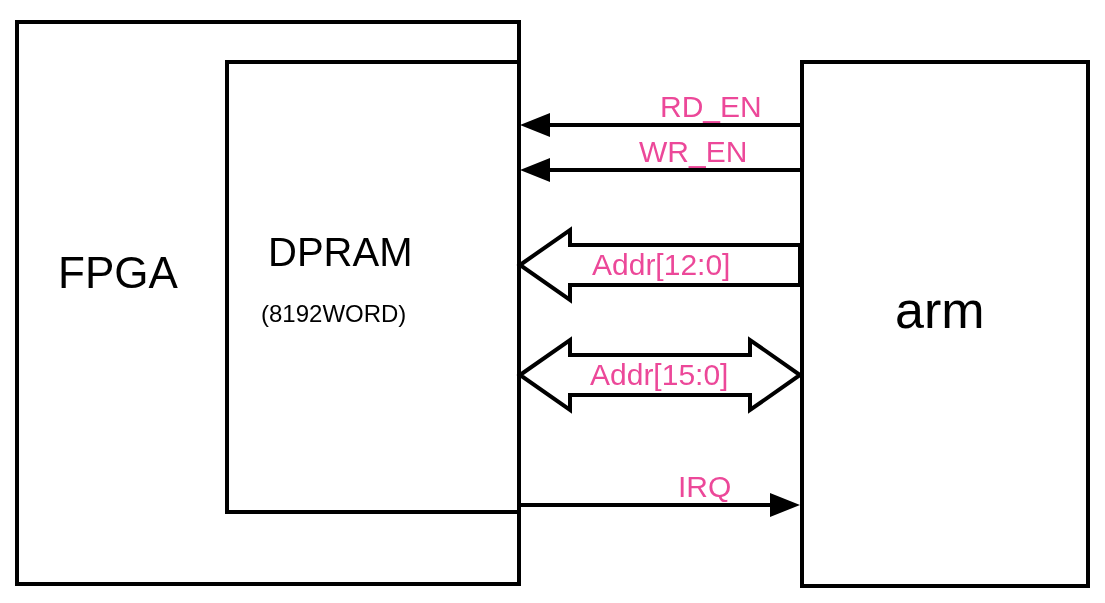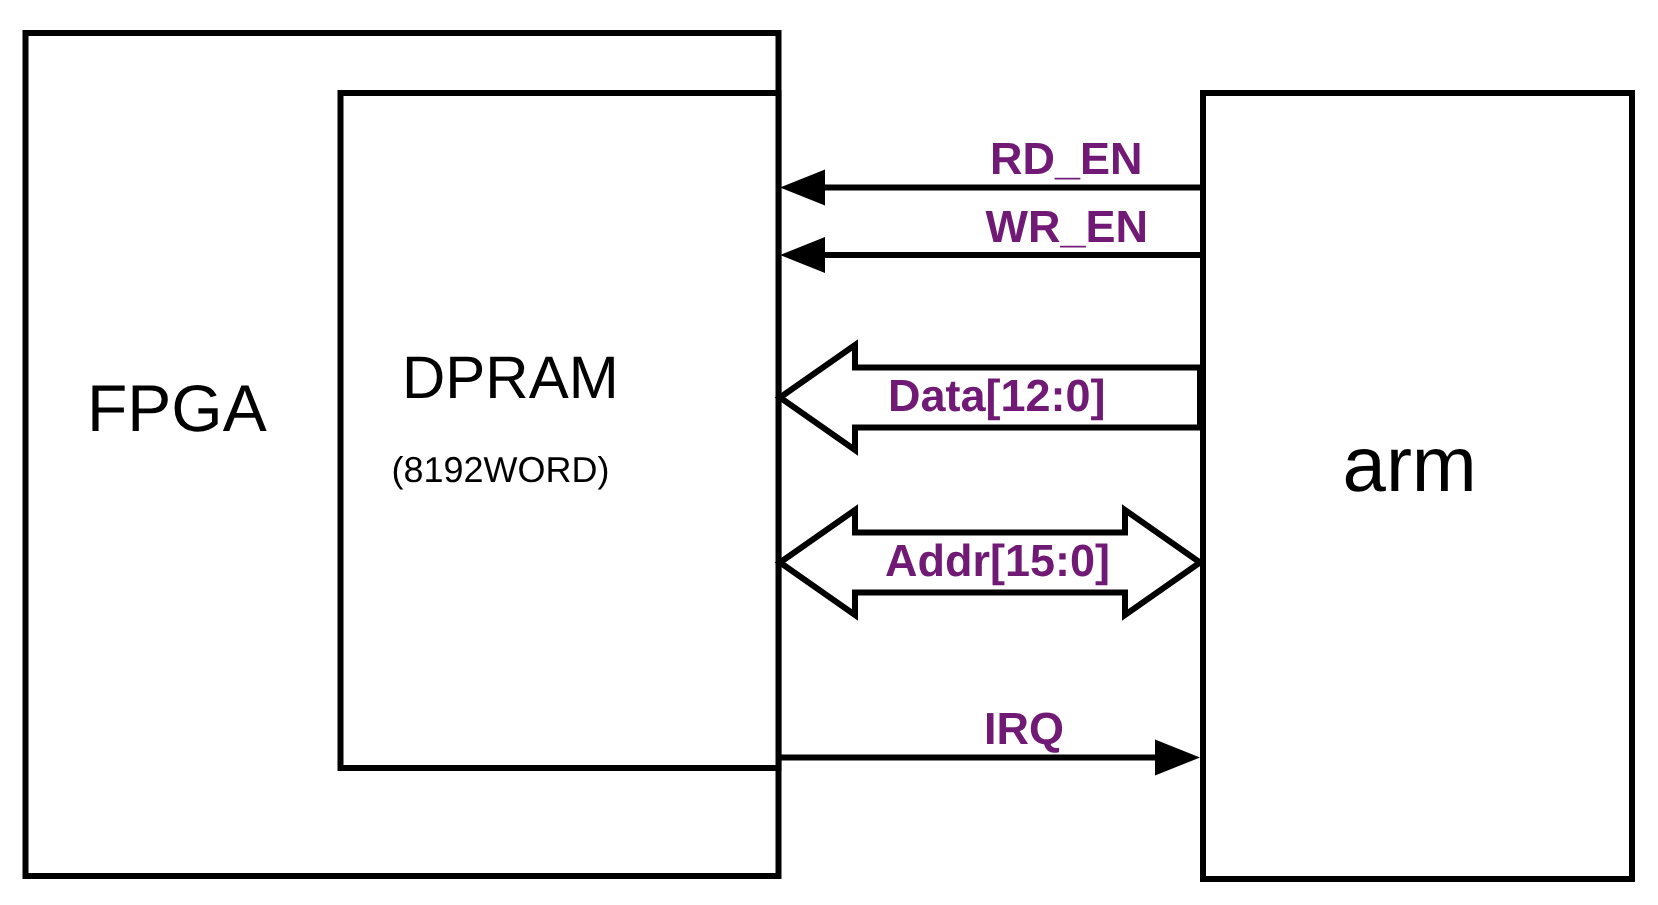--- a/index.html
+++ b/index.html
@@ -35,21 +35,21 @@
     }
     .label {
       position: absolute;
       color: black;
       white-space: nowrap;
     }
     .fpga-label { left: 58px; top: 248px; font-size: 44px; }
     .dpram-label { left: 268px; top: 230px; font-size: 40px; }
     .dpram-sub { left: 261px; top: 300px; font-size: 24px; }
     .arm-label { left: 895px; top: 280px; font-size: 52px; text-align: center; }
-    .signal-label { position: absolute; font-size: 30px; color: #701a75; white-space: nowrap; font-weight: bold; }
+    .signal-label { position: absolute; font-size: 30px; color: #ec4899; white-space: nowrap; }
     svg { position: absolute; overflow: visible; }
   </style>
 </head>
 <body>
 
 <div class="box fpga-box"></div>
 <div class="label fpga-label">FPGA</div>
 
 <div class="box dpram-box"></div>
 <div class="label dpram-label">DPRAM</div>
@@ -61,29 +61,29 @@
 <svg style="left:520px; top:110px;" width="280" height="30">
   <line x1="30" y1="15" x2="280" y2="15" stroke="black" stroke-width="4"></line>
   <polygon points="0,15 30,3 30,27" fill="black"></polygon>
 </svg>
 <div class="signal-label" style="left:660px; top:90px;">RD_EN</div>
 
 <svg style="left:520px; top:155px;" width="280" height="30">
   <line x1="30" y1="15" x2="280" y2="15" stroke="black" stroke-width="4"></line>
   <polygon points="0,15 30,3 30,27" fill="black"></polygon>
 </svg>
-<div class="signal-label" style="left:657px; top:135px;">WR_EN</div>
+<div class="signal-label" style="left:639px; top:135px;">WR_EN</div>
 
 <svg style="left:520px; top:225px;" width="280" height="80">
   <path d="M 0 40 L 50 5 L 50 20 L 280 20 L 280 60 L 50 60 L 50 75 Z" fill="white" stroke="black" stroke-width="4"></path>
 </svg>
-<div class="signal-label" style="left:592px; top:248px;">Data[12:0]</div>
+<div class="signal-label" style="left:592px; top:248px;">Addr[12:0]</div>
 
 <svg style="left:520px; top:335px;" width="280" height="80">
   <path d="M 0 40 L 50 5 L 50 20 L 230 20 L 230 5 L 280 40 L 230 75 L 230 60 L 50 60 L 50 75 Z" fill="white" stroke="black" stroke-width="4"></path>
 </svg>
 <div class="signal-label" style="left:590px; top:358px;">Addr[15:0]</div>
 
 <svg style="left:520px; top:490px;" width="280" height="30">
   <line x1="0" y1="15" x2="250" y2="15" stroke="black" stroke-width="4"></line>
   <polygon points="280,15 250,3 250,27" fill="black"></polygon>
 </svg>
-<div class="signal-label" style="left:656px; top:470px;">IRQ</div>
+<div class="signal-label" style="left:678px; top:470px;">IRQ</div>
 
 </body></html>

